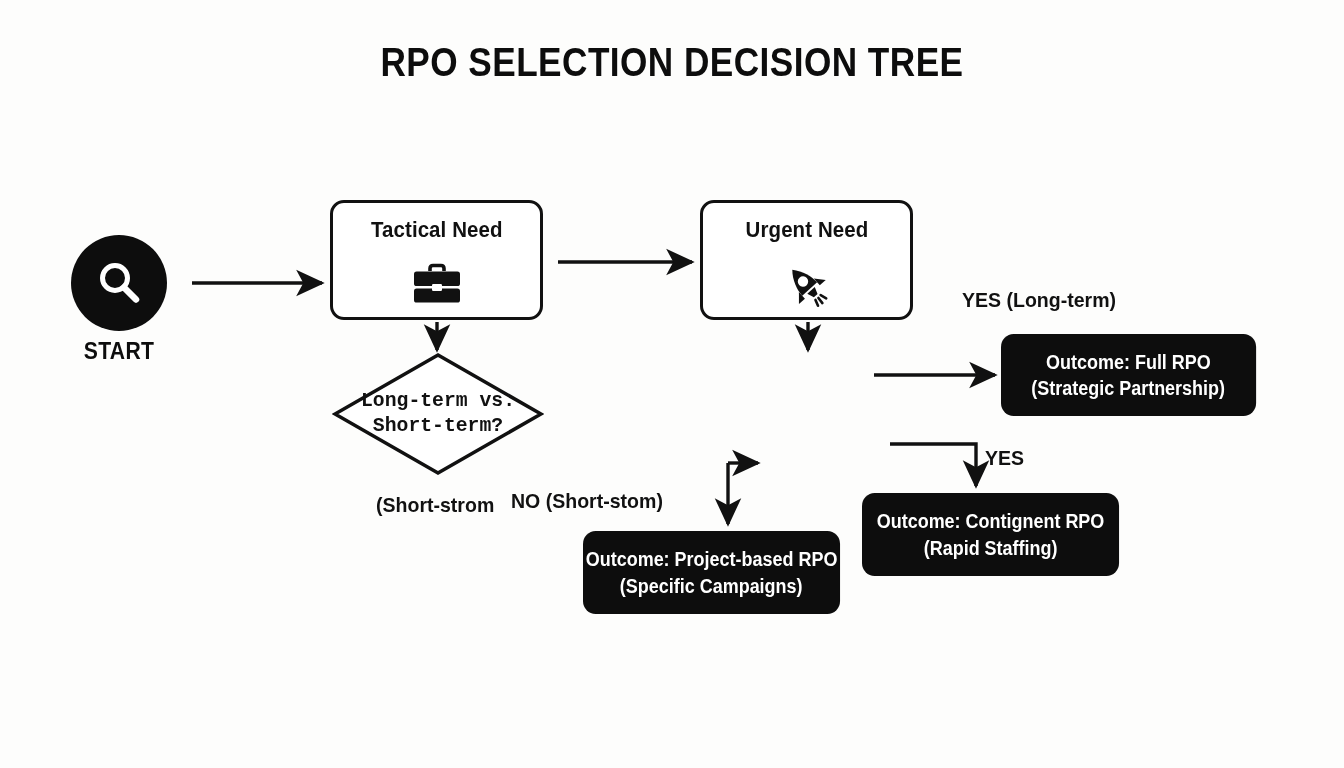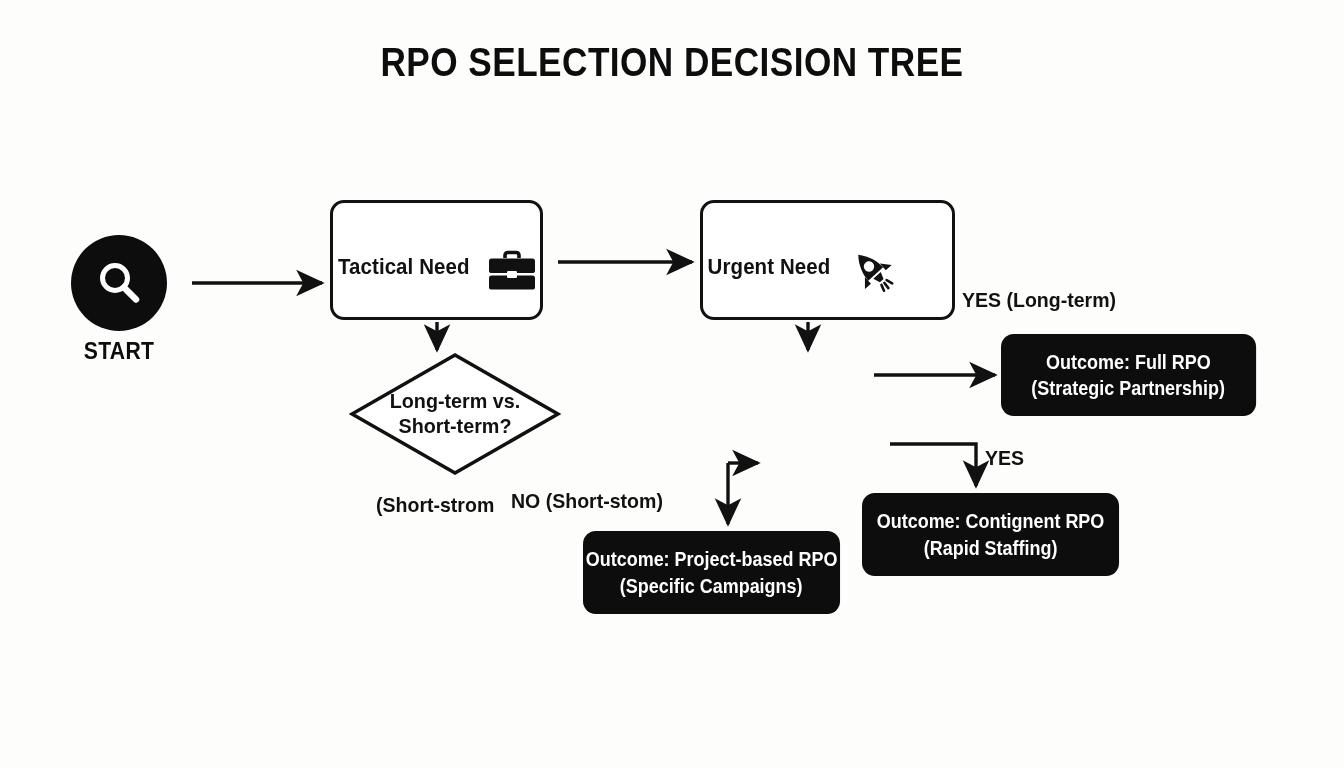--- a/index.html
+++ b/index.html
@@ -67,41 +67,42 @@
     letter-spacing: 0.3px;
     transform: scaleX(0.92);
   }
   
   .proc-box {
     position: absolute;
     background: #ffffff;
     border: 3.5px solid #111111;
     border-radius: 14px;
     display: flex;
+    flex-direction: column;
     align-items: center;
     justify-content: flex-start;
     padding-top: 14px;
     gap: 12px;
   }
   .proc-box .proc-label {
     font-size: 22px;
     font-weight: 700;
     color: #111111;
     letter-spacing: 0.1px;
     transform: scaleX(0.93);
     white-space: nowrap;
   }
   .proc-box .proc-icon {
     margin-top: 8px;
     display: flex;
     align-items: center;
     justify-content: center;
   }
   #box-tactical { left: 330px; top: 200px; width: 213px; height: 120px; }
-  #box-urgent   { left: 700px; top: 200px; width: 255px; height: 120px; }
+  #box-urgent   { left: 700px; top: 200px; width: 213px; height: 120px; }
 
   
   .diamond-wrap {
     position: absolute;
   }
   .diamond-wrap svg { display: block; }
   .diamond-text {
     position: absolute;
     left: 0; top: 0;
     width: 100%; height: 100%;
@@ -110,21 +111,21 @@
     align-items: center;
     justify-content: center;
     font-size: 21px;
     font-weight: 700;
     color: #111111;
     line-height: 1.18;
     text-align: center;
     transform: scaleX(0.94);
     white-space: nowrap;
   }
-  #dia-term  { left: 349px; top: 352px; width: 212px; height: 124px; }
+  #dia-term  { left: 332px; top: 352px; width: 212px; height: 124px; font-family: Liberation Mono, monospace; }
   #dia-hires { left: 703px; top: 352px; width: 212px; height: 124px; }
 
   
   .outcome-box {
     position: absolute;
     background: #0d0d0d;
     border-radius: 13px;
     color: #ffffff;
     display: flex;
     flex-direction: column;

